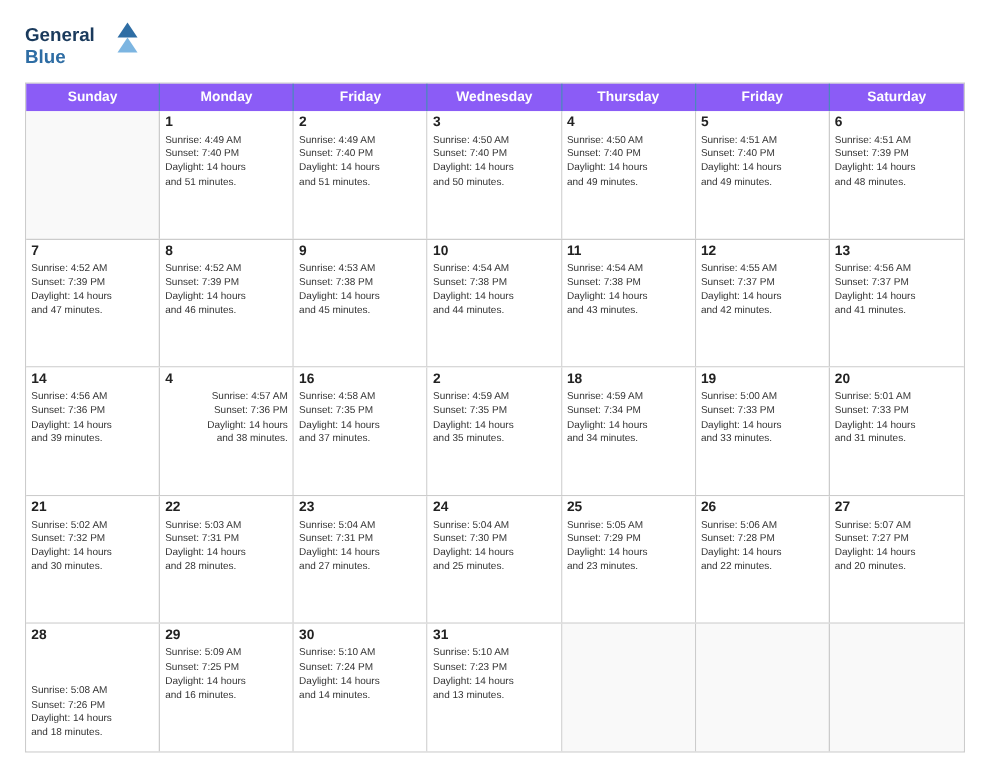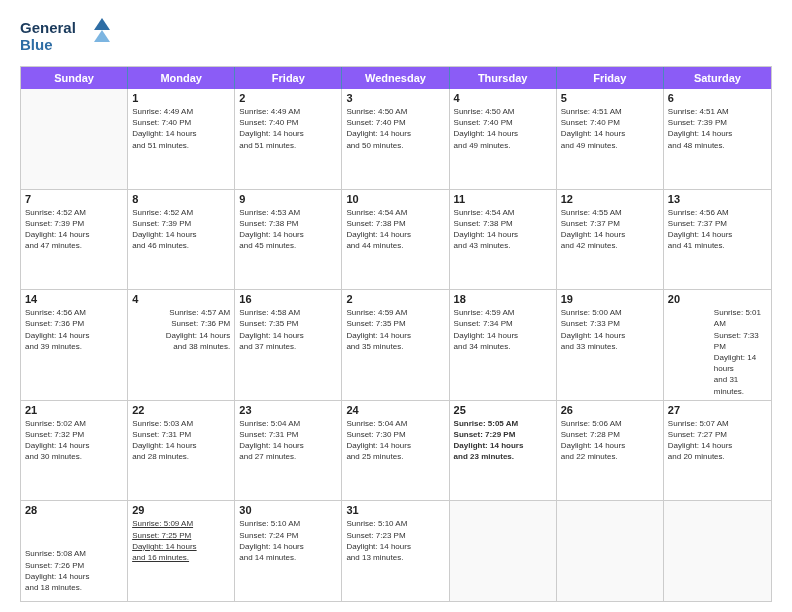--- a/index.html
+++ b/index.html
@@ -262,21 +262,21 @@
           </div>
           <div class="cal-cell">
             <span class="day-num">19</span>
             <div class="cell-info" style="white-space: pre-line;">Sunrise: 5:00 AM
 Sunset: 7:33 PM
 Daylight: 14 hours
 and 33 minutes.</div>
           </div>
           <div class="cal-cell">
             <span class="day-num">20</span>
-            <div class="cell-info" style="white-space: pre-line; margin-left: 46px;">Sunrise: 5:01 AM
+            <div class="cell-info" style="white-space: pre-line;">Sunrise: 5:01 AM
 Sunset: 7:33 PM
 Daylight: 14 hours
 and 31 minutes.</div>
           </div>
         </div>
         <div class="cal-week">
           <div class="cal-cell">
             <span class="day-num">21</span>
             <div class="cell-info" style="white-space: pre-line;">Sunrise: 5:02 AM
 Sunset: 7:32 PM
@@ -299,21 +299,21 @@
           </div>
           <div class="cal-cell">
             <span class="day-num">24</span>
             <div class="cell-info" style="white-space: pre-line;">Sunrise: 5:04 AM
 Sunset: 7:30 PM
 Daylight: 14 hours
 and 25 minutes.</div>
           </div>
           <div class="cal-cell">
             <span class="day-num">25</span>
-            <div class="cell-info" style="white-space: pre-line; font-weight: bold;">Sunrise: 5:05 AM
+            <div class="cell-info" style="white-space: pre-line;">Sunrise: 5:05 AM
 Sunset: 7:29 PM
 Daylight: 14 hours
 and 23 minutes.</div>
           </div>
           <div class="cal-cell">
             <span class="day-num">26</span>
             <div class="cell-info" style="white-space: pre-line;">Sunrise: 5:06 AM
 Sunset: 7:28 PM
 Daylight: 14 hours
 and 22 minutes.</div>
@@ -329,21 +329,21 @@
         <div class="cal-week">
           <div class="cal-cell">
             <span class="day-num">28</span>
             <div class="cell-info" style="white-space: pre-line; margin-top: 32px;">Sunrise: 5:08 AM
 Sunset: 7:26 PM
 Daylight: 14 hours
 and 18 minutes.</div>
           </div>
           <div class="cal-cell">
             <span class="day-num">29</span>
-            <div class="cell-info" style="white-space: pre-line; text-decoration: underline;">Sunrise: 5:09 AM
+            <div class="cell-info" style="white-space: pre-line;">Sunrise: 5:09 AM
 Sunset: 7:25 PM
 Daylight: 14 hours
 and 16 minutes.</div>
           </div>
           <div class="cal-cell">
             <span class="day-num">30</span>
             <div class="cell-info" style="white-space: pre-line;">Sunrise: 5:10 AM
 Sunset: 7:24 PM
 Daylight: 14 hours
 and 14 minutes.</div>

